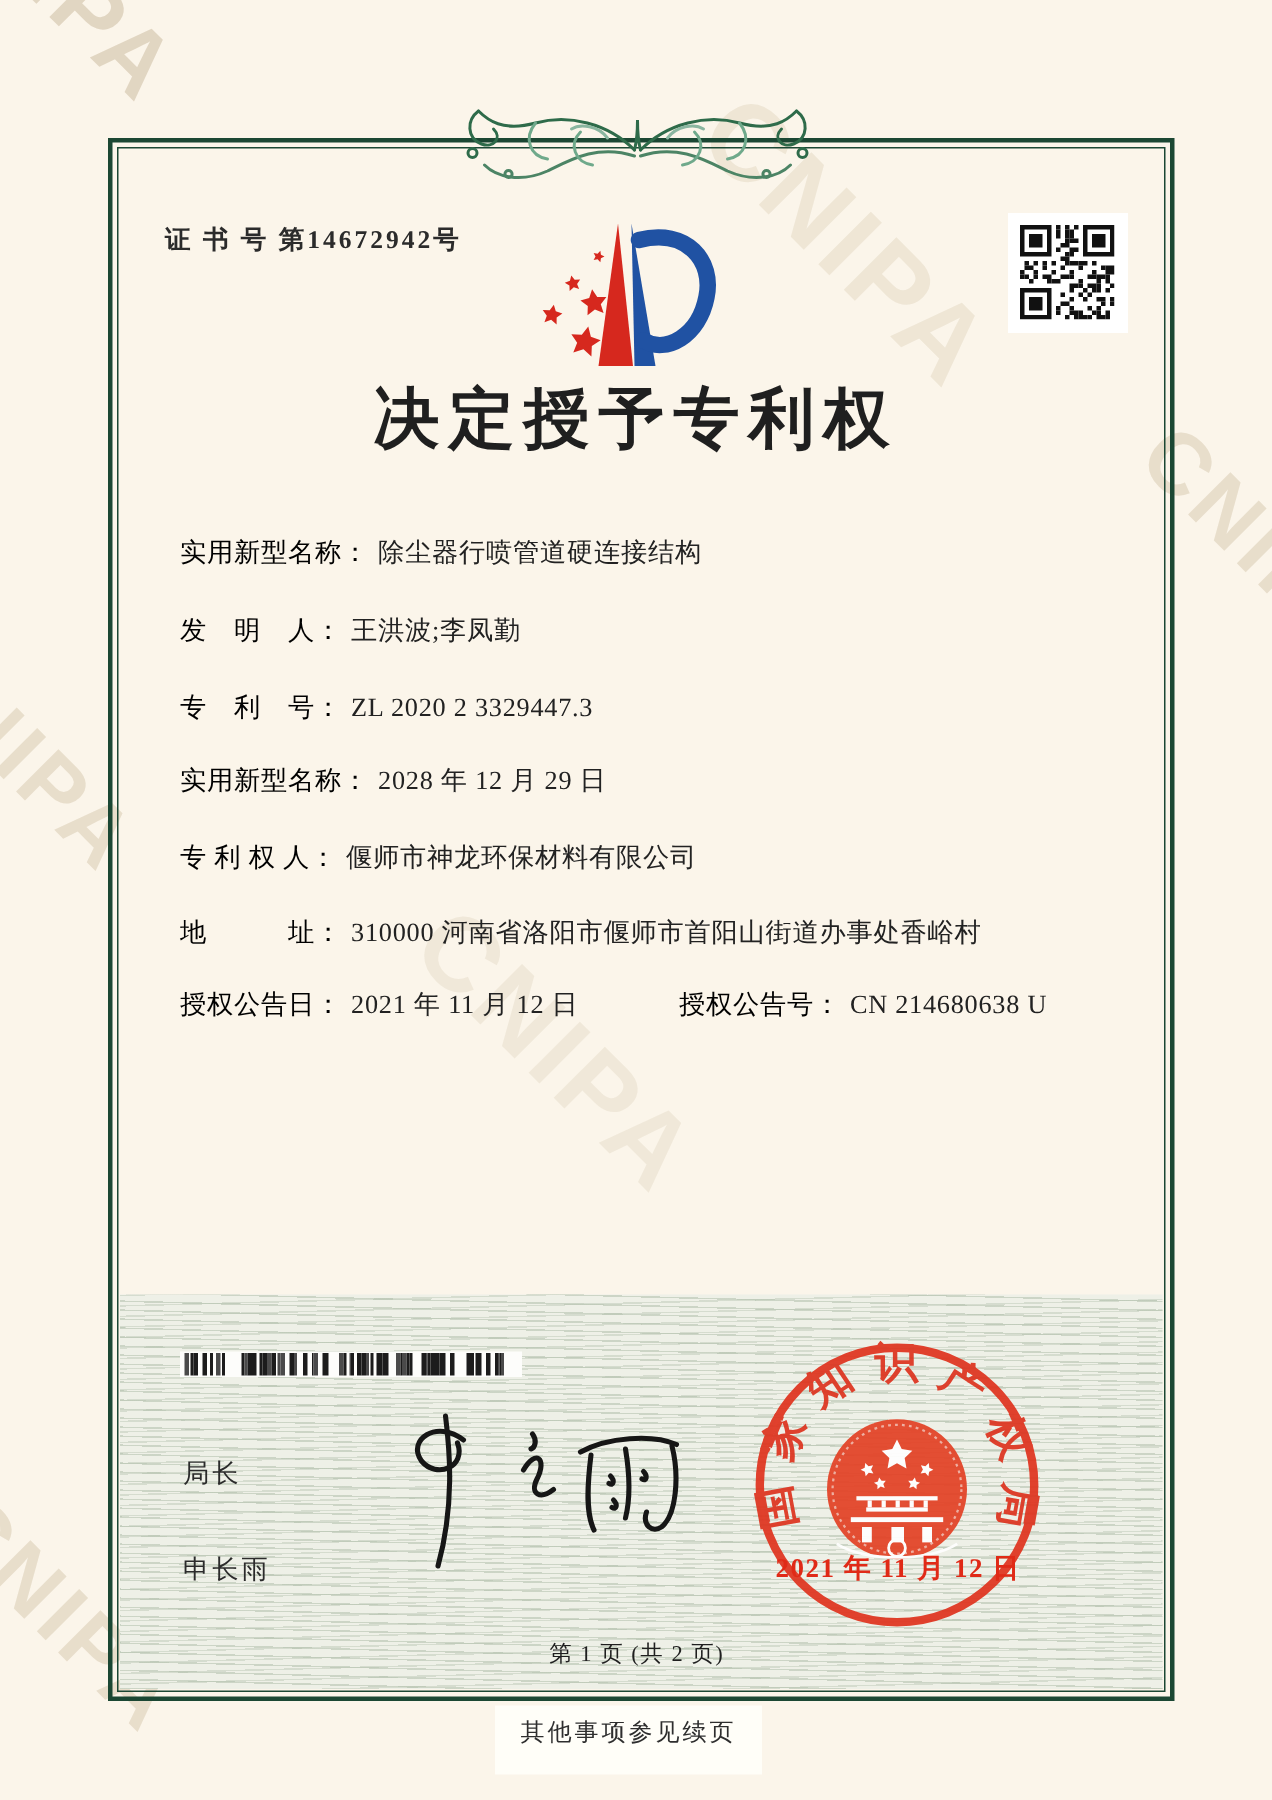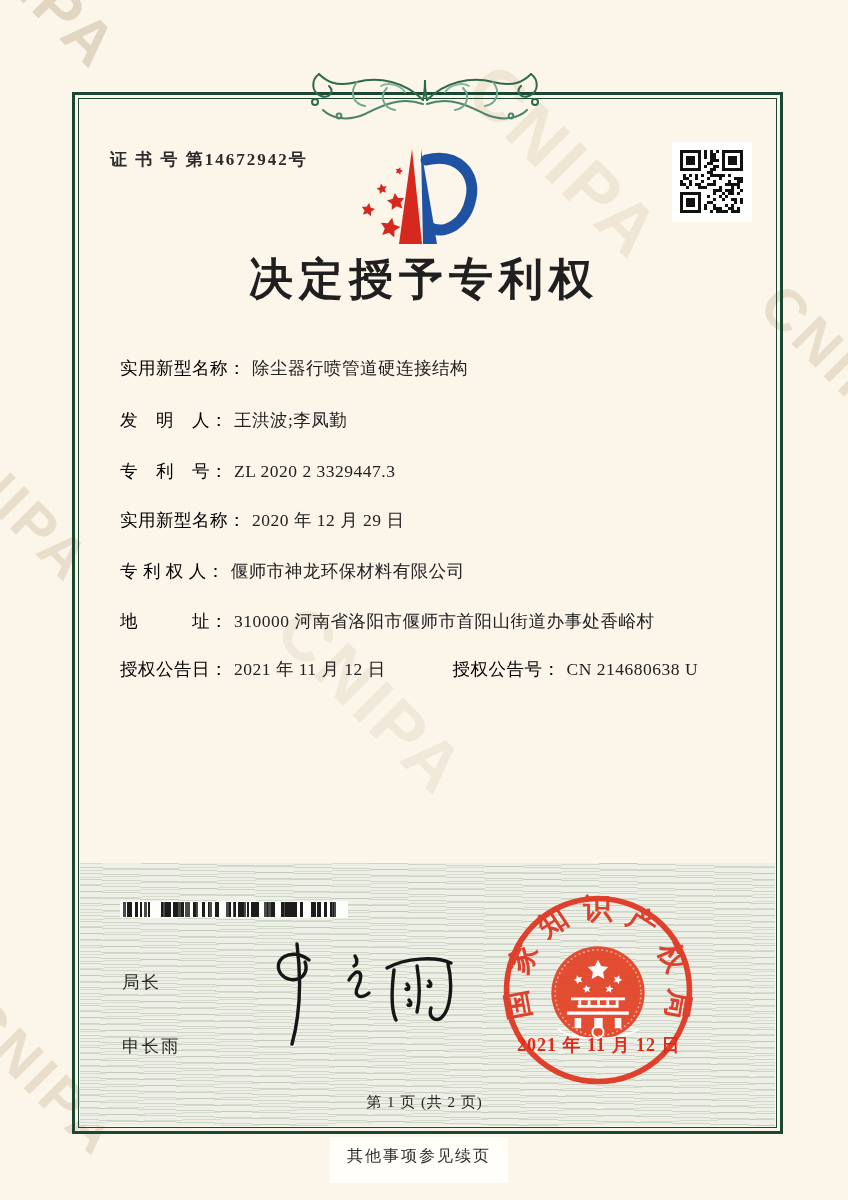--- a/index.html
+++ b/index.html
@@ -259,21 +259,21 @@
 <div class="row" style="top:356px">
   <span class="lbl">实用新型名称：</span><span class="val">除尘器行喷管道硬连接结构</span>
 </div>
 <div class="row" style="top:408px">
   <span class="lbl">发　明　人：</span><span class="val">王洪波;李凤勤</span>
 </div>
 <div class="row" style="top:459px">
   <span class="lbl">专　利　号：</span><span class="val">ZL 2020 2 3329447.3</span>
 </div>
 <div class="row" style="top:508px">
-  <span class="lbl">实用新型名称：</span><span class="val">2020 年 12 月 29 日</span>
+  <span class="lbl">实用新型名称：</span><span class="val">2028 年 12 月 29 日</span>
 </div>
 <div class="row" style="top:559px">
   <span class="lbl">专 利 权 人：</span><span class="val">偃师市神龙环保材料有限公司</span>
 </div>
 <div class="row" style="top:609px">
   <span class="lbl">地　　　址：</span><span class="val">310000  河南省洛阳市偃师市首阳山街道办事处香峪村</span>
 </div>
 <div class="row" style="top:657px">
   <span class="lbl">授权公告日：</span><span class="val">2021 年 11 月 12 日</span>
   <span class="lbl grant2">授权公告号：</span><span class="val">CN 214680638 U</span>

